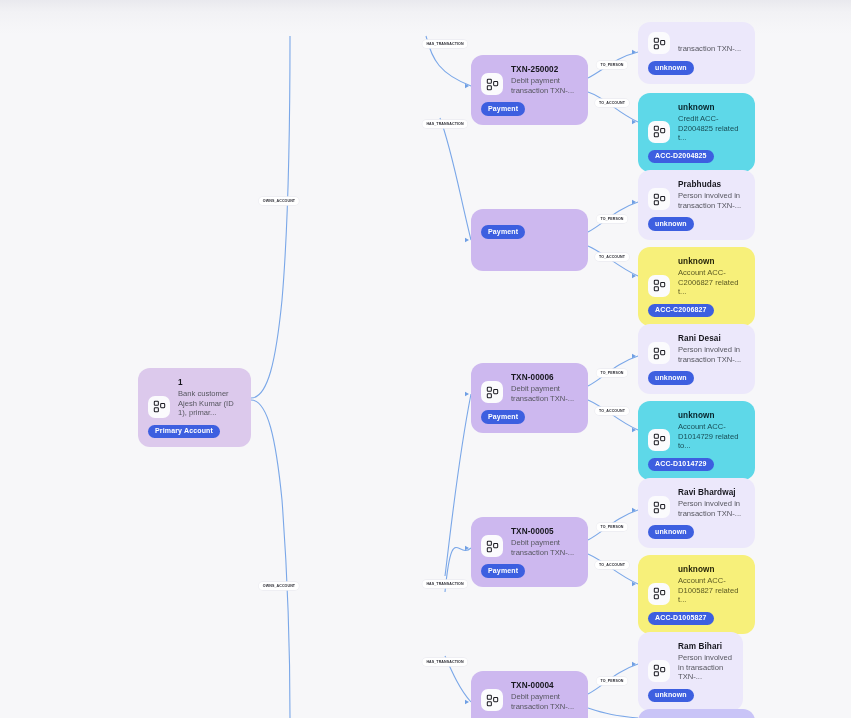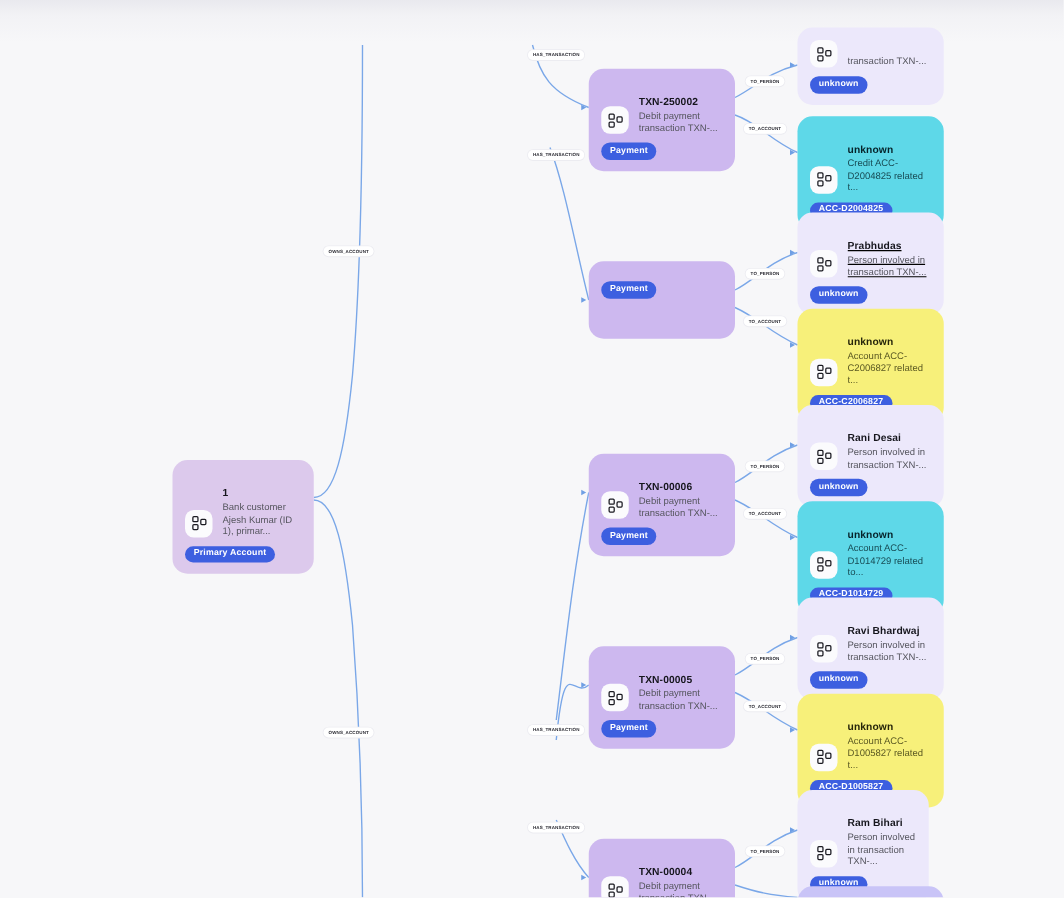--- a/index.html
+++ b/index.html
@@ -59,21 +59,20 @@
   }
   .node-text { min-width: 0; flex: 1 1 auto; }
   .node-title {
     font-size: 8.2px;
     font-weight: 700;
     color: #16161d;
     line-height: 11px;
     letter-spacing: 0.1px;
     white-space: nowrap;
     overflow: hidden;
-    margin-top: 12px;
   }
   .node-desc {
     font-size: 7.6px;
     color: #56565f;
     line-height: 9.6px;
     margin-top: 1px;
     overflow: hidden;
   }
   .badge {
     display: inline-block;
@@ -241,21 +240,21 @@
                 <rect x="9.4" y="4.4" width="5" height="5" rx="1"></rect>
                 <rect x="1.6" y="9.4" width="5" height="5" rx="1"></rect>
               </g>
             </svg>
           </div>
           <div class="node-text">
             <div class="node-title">unknown</div>
             <div class="node-desc">Credit ACC-D2004825 related t...</div>
           </div>
         </div><span class="badge" style="background: rgb(61, 95, 224);">ACC-D2004825</span></div>
-      <div class="node n-person" style="left: 638px; top: 170px; width: 117px; min-height: 62px; background: rgb(236, 232, 251); text-decoration: underline;"><div class="node-top">
+      <div class="node n-person" style="left: 638px; top: 170px; width: 117px; min-height: 62px; background: rgb(236, 232, 251);"><div class="node-top">
           <div class="node-icon">
             <svg width="13" height="13" viewBox="0 0 16 16" aria-hidden="true">
               <g fill="none" stroke="#1b1b22" stroke-width="1.25">
                 <rect x="1.6" y="1.6" width="5" height="5" rx="1"></rect>
                 <rect x="9.4" y="4.4" width="5" height="5" rx="1"></rect>
                 <rect x="1.6" y="9.4" width="5" height="5" rx="1"></rect>
               </g>
             </svg>
           </div>
           <div class="node-text">

